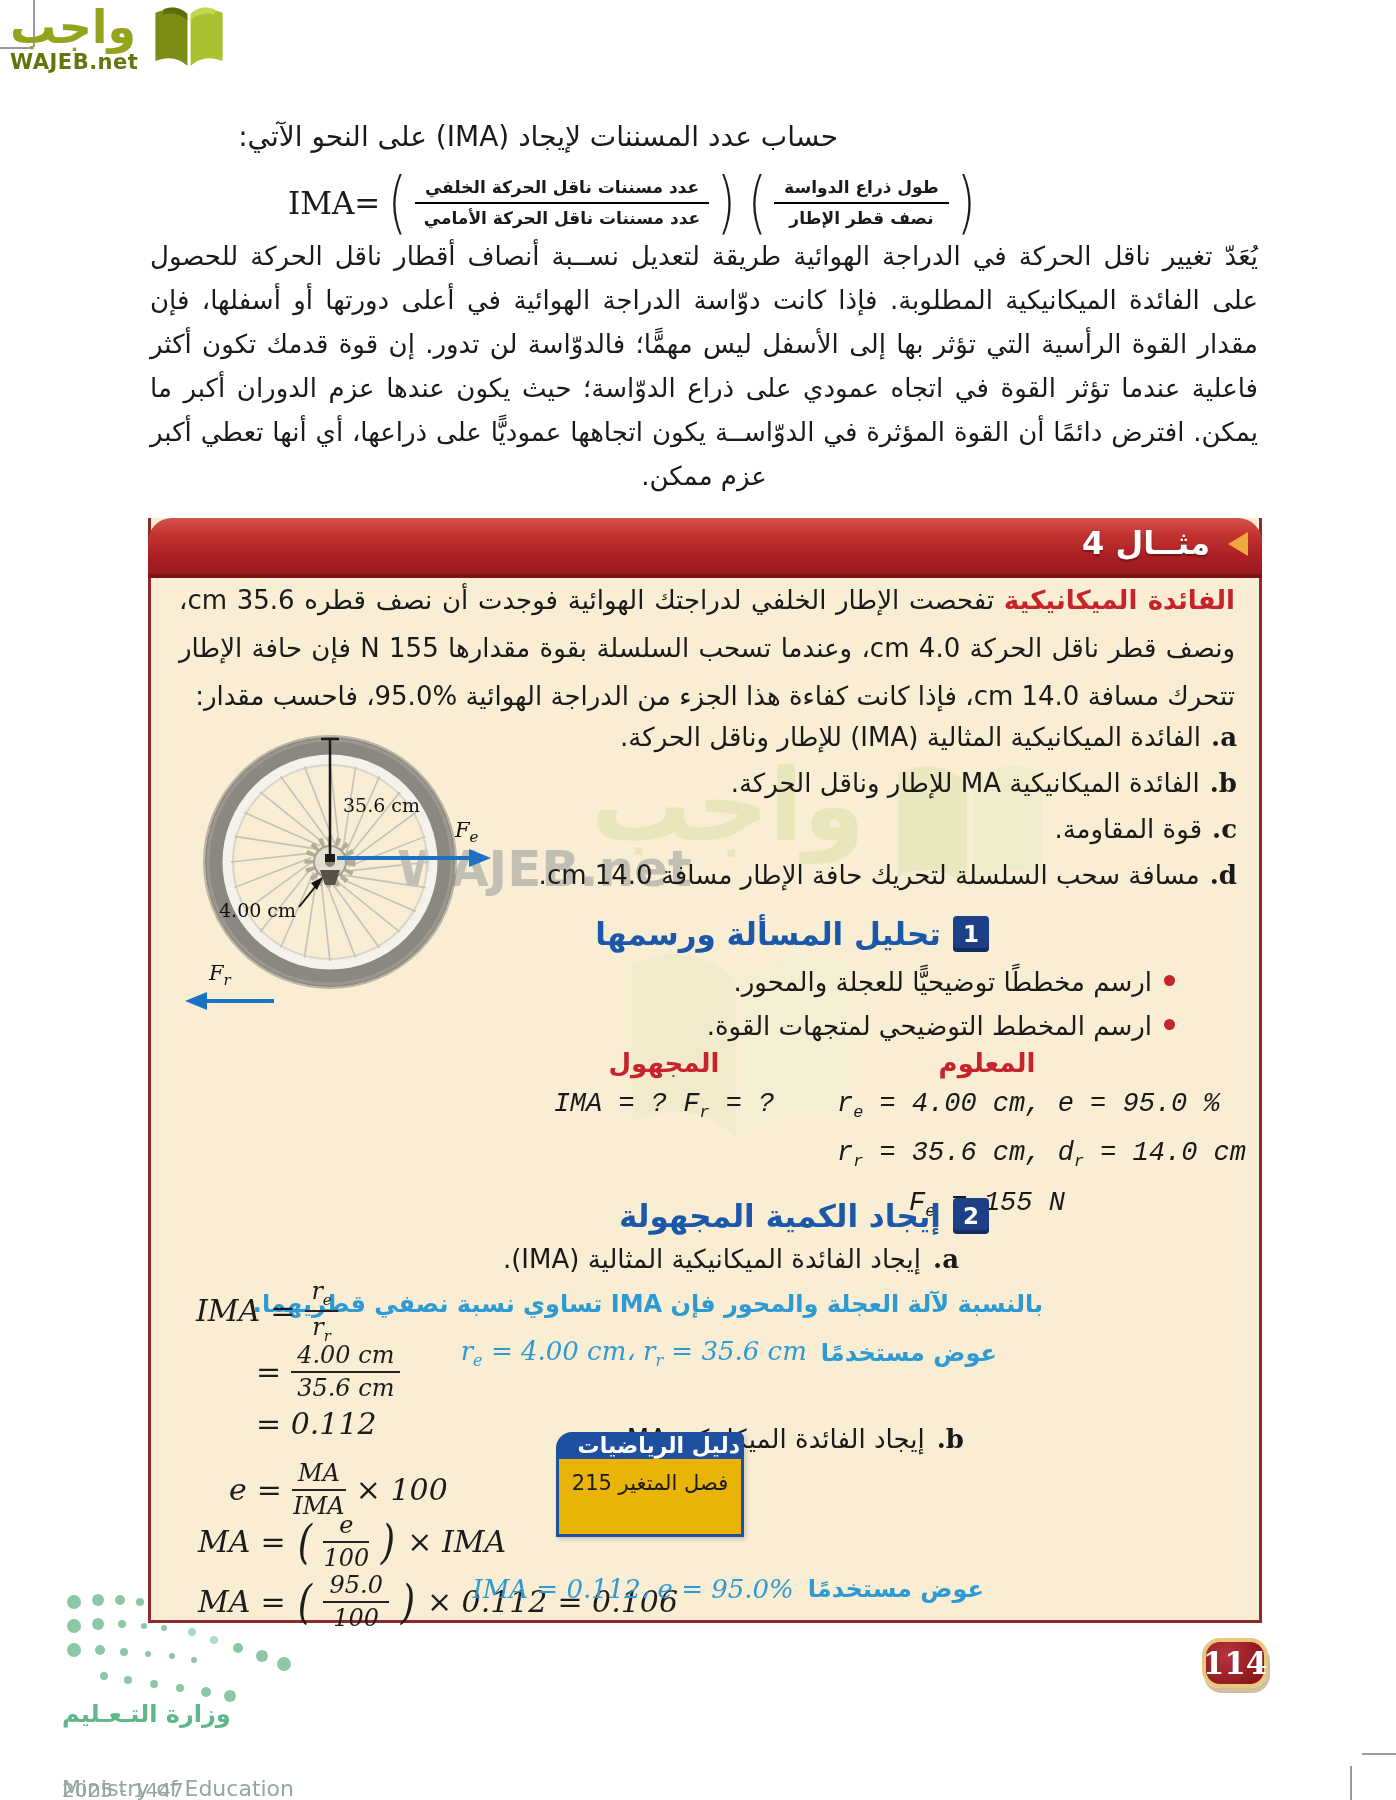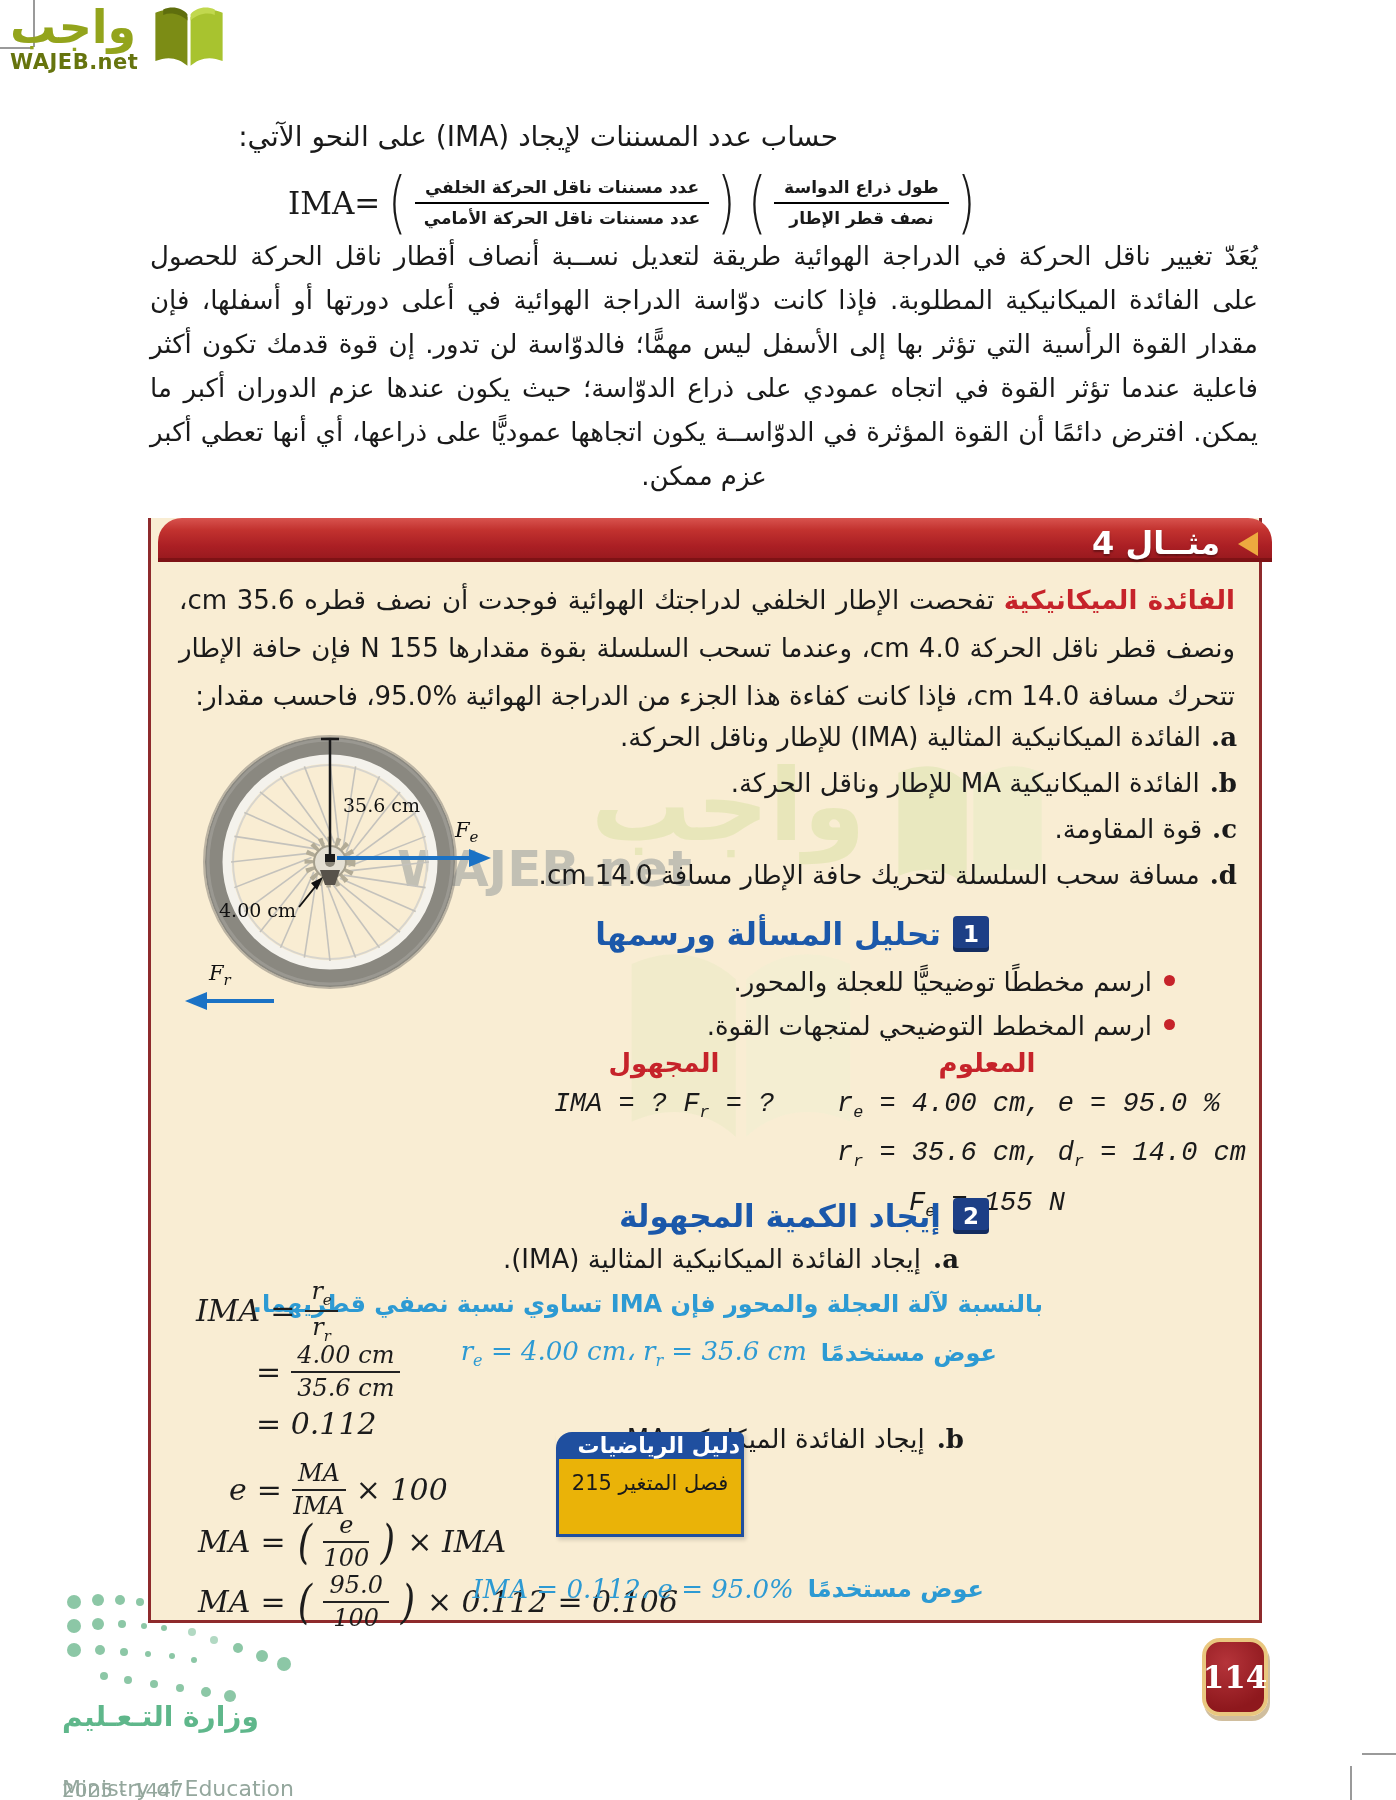--- a/index.html
+++ b/index.html
@@ -21,23 +21,23 @@
   .afrac{display:flex;flex-direction:column;text-align:center;font-weight:bold;font-size:17px;
          line-height:1.45;direction:rtl;}
   .afrac .num{border-bottom:2px solid #000;padding:0 10px 2px;}
   .afrac .den{padding-top:2px;}
   .para{left:150px;top:234px;width:1108px;direction:rtl;font-size:26px;line-height:44px;
         text-align:justify;text-align-last:center;}
   
   .example{left:148px;top:518px;width:1114px;height:1105px;background:#f9edd3;
            border-left:3px solid #8e2a2c;border-right:3px solid #8e2a2c;border-bottom:3px solid #8e2a2c;
            box-sizing:border-box;}
-  .ex-head{position:absolute;left:-3px;top:0;width:1114px;height:44px;box-sizing:border-box;
+  .ex-head{position:absolute;left:-3px;top:0;width:1114px;height:60px;box-sizing:border-box;
            background:linear-gradient(180deg,#d8534e 0%,#c2322f 30%,#ab1f24 70%,#9a1a1f 100%);
-           border-radius:24px 24px 0 0;border-bottom:4px solid #7e1215;margin-left:10px;}
+           border-radius:24px 24px 0 0;border-bottom:4px solid #7e1215;}
   .ex-title{position:absolute;right:52px;top:6px;color:#fff;font-weight:bold;font-size:32px;direction:rtl;
             text-shadow:0 2px 2px rgba(0,0,0,.35);}
   .ex-tri{position:absolute;right:14px;top:14px;width:0;height:0;
           border-top:12px solid transparent;border-bottom:12px solid transparent;border-right:20px solid #eda93f;}
   
   .wm{pointer-events:none;z-index:0;}
   .wm1{left:440px;top:238px;display:flex;align-items:flex-start;gap:10px;opacity:.55;}
   .wm1 .t{font-size:100px;font-weight:bold;color:#dbe2a6;line-height:1;}
   .wm2{left:246px;top:322px;font-size:50px;font-weight:bold;color:#b5b5ad;opacity:.8;}
   .wm3{left:450px;top:420px;opacity:.35;}
@@ -79,24 +79,24 @@
   .frac{display:inline-flex;flex-direction:column;text-align:center;font-size:24px;line-height:1.25;}
   .frac .num{border-bottom:2px solid #222;padding:0 6px 1px;}
   .eq .paren2{font-size:46px;font-weight:200;transform:scaleX(.8);}
   
   .guide{left:405px;top:914px;width:188px;z-index:2;box-shadow:2px 3px 4px rgba(0,0,0,.15);}
   .guide-head{background:#1f4f9f;color:#fff;font-weight:bold;font-size:22px;
               padding:1px 4px;border-radius:16px 6px 0 0;direction:rtl;}
   .guide-body{background:#eab308;border:3px solid #1f4f9f;border-top:none;height:78px;padding-top:12px;
               text-align:center;font-size:21px;direction:rtl;box-sizing:border-box;}
   
-  .min-ar{left:62px;top:1700px;font-size:28px;font-weight:bold;color:#5fb78b;direction:rtl;}
+  .min-ar{left:62px;top:1700px;font-size:24px;font-weight:bold;color:#5fb78b;direction:rtl;}
   .min-en{left:62px;top:1748px;font-size:22px;color:#94a79d;margin-top:28px;}
   .min-yr{left:62px;top:1778px;font-size:20px;color:#94a79d;}
-  .badge{left:1202px;top:1638px;width:66px;height:78px;border-radius:18px;
+  .badge{left:1202px;top:1638px;width:66px;height:50px;border-radius:18px;
          background:radial-gradient(circle at 35% 30%,#b5343a,#8e181d 75%);
          border:4px solid #e9c77f;box-sizing:border-box;
          box-shadow:2px 5px 0 rgba(150,110,40,.45);
          display:flex;align-items:center;justify-content:center;
          color:#fff;font-family:"DejaVu Serif",serif;font-weight:bold;font-size:31px;}
 </style>
 </head>
 <body>
 
 <div class="page">

